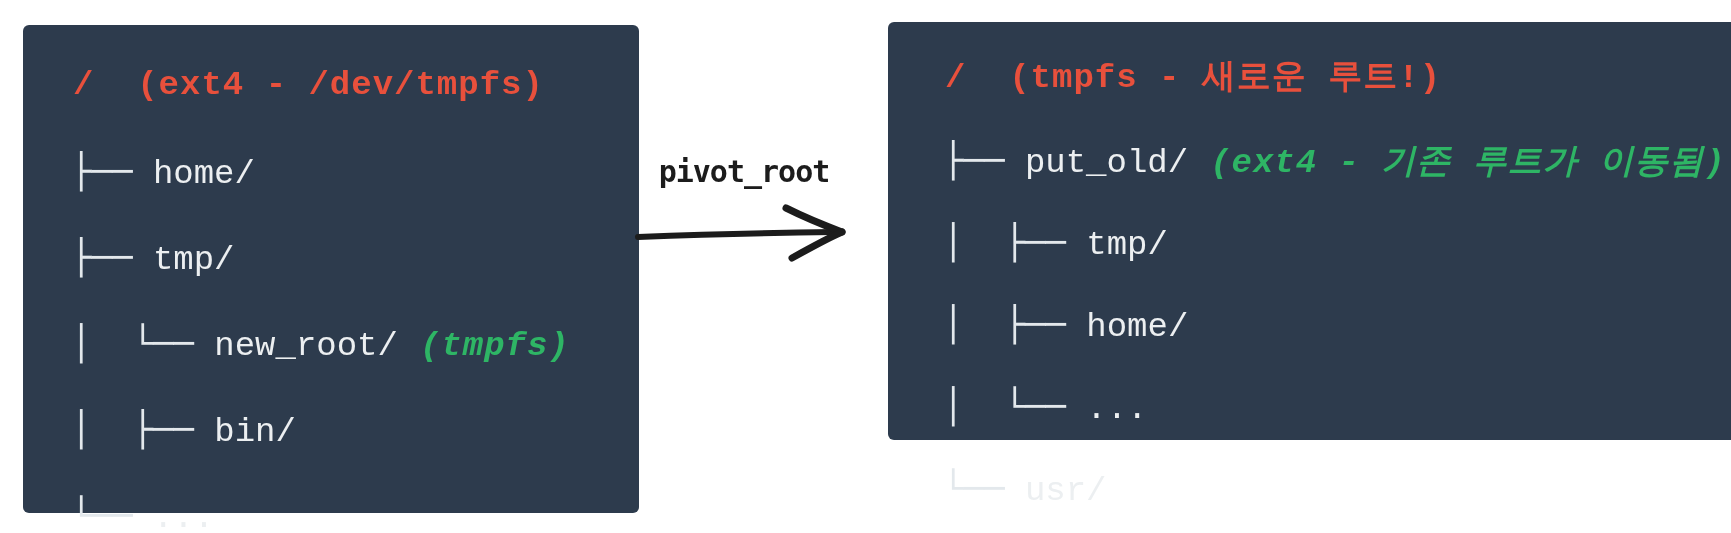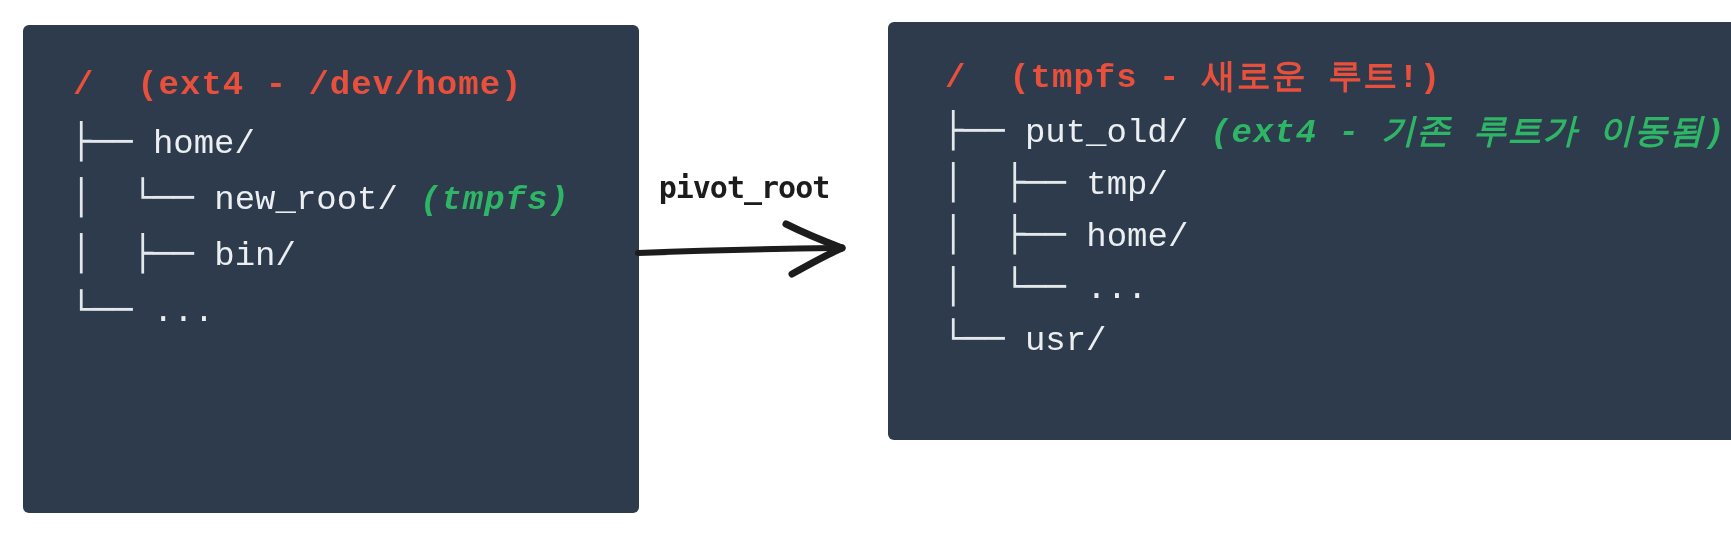--- a/index.html
+++ b/index.html
@@ -15,47 +15,48 @@
   .panel.left  { left:23px;  top:25px; width:616px; height:488px; padding:32px 0 0 36px; }
   .panel.right { left:888px; top:22px; width:859px; height:418px; padding:30px 0 0 43px; }
 
   .row { white-space:pre; }
   .panel.left  .row { height:56px; line-height:56px; font-size:34px; }
   .panel.right .row { height:52px; line-height:52px; font-size:34px; }
 
   .row.title {
     color:#e8503c; font-weight:bold; padding-left:14px; letter-spacing:1px;
   }
-  .row.item { padding-left:12px; }
+  .row.item { padding-left:12px;margin-top:30px; }
 
   .tree {
     font-family:"DejaVu Sans Mono",monospace;
     color:#e3e8ec; font-weight:normal;
   }
   .nm { color:#eceff1; }
   .note { color:#2eb565; font-weight:bold; margin-left:22px; letter-spacing:1px;font-style:italic; }
 
   .arrow-wrap {
-    position:absolute; left:634px; top:168px; width:220px; height:118px;
+    position:absolute; left:634px; top:152px; width:220px; height:118px;
     text-align:center; color:#1c1c1c;
   }
   .arrow-label {
     font-size:30px; line-height:40px; font-weight:bold; letter-spacing:-1px;
     font-family:"DejaVu Sans Mono",monospace;
   }
   .arrow-svg { display:block; margin-top:2px; }
 </style>
 </head>
 <body>
 
 <div class="panel left">
-  <div class="row title">/  (ext4 - /dev/home)</div>
+  <div class="row title">/  (ext4 - /dev/tmpfs)</div>
 
   <div class="row item"><span class="tree">├── </span><span class="nm">home/</span></div>
 
+  <div class="row item"><span class="tree">├── </span><span class="nm">tmp/</span></div>
 
   <div class="row item"><span class="tree">│  └── </span><span class="nm">new_root/</span><span class="note">(tmpfs)</span></div>
 
   <div class="row item"><span class="tree">│  ├── </span><span class="nm">bin/</span></div>
 
 
 
   <div class="row item"><span class="tree">└── </span><span class="nm">...</span></div>
 </div>
 

